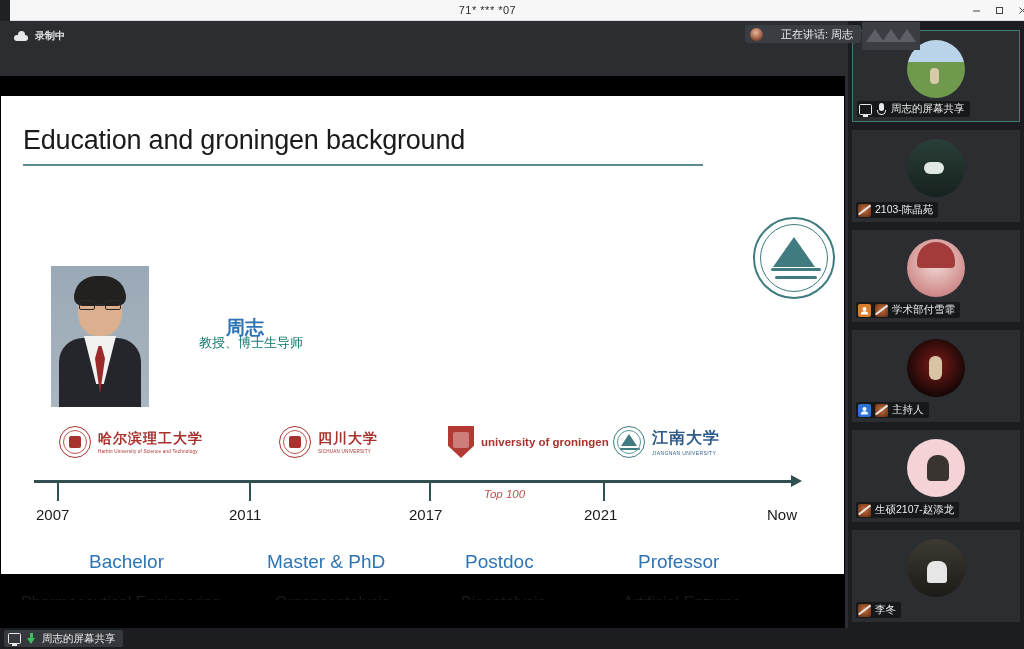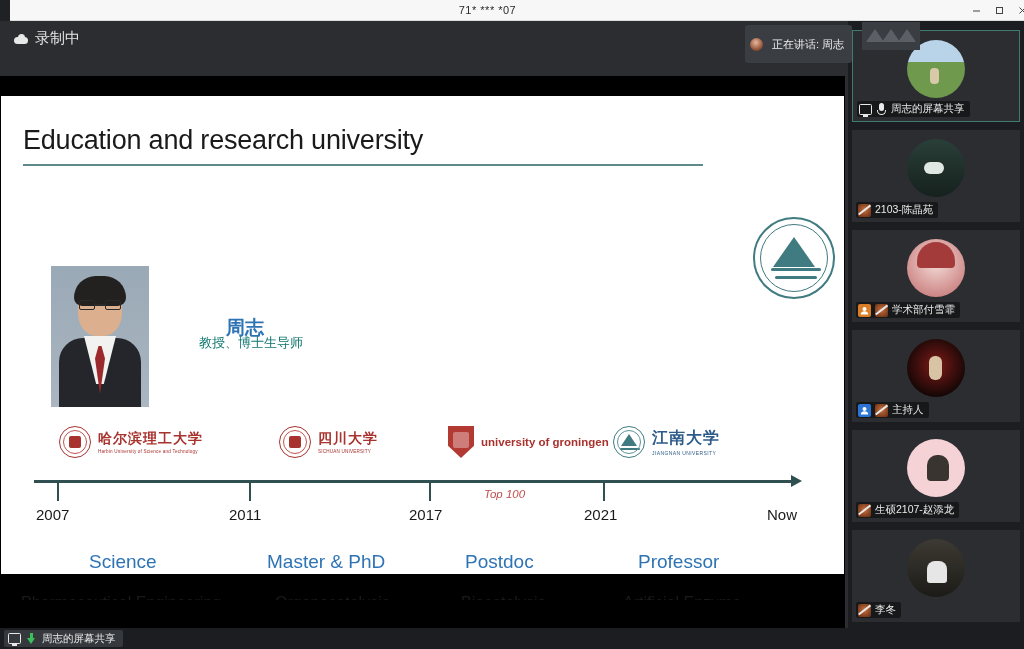--- a/index.html
+++ b/index.html
@@ -31,35 +31,35 @@
   .meeting {
     position: absolute; left: 0; top: 21px; width: 1024px; height: 607px;
     background: #2b2d30;
   }
 
   
   .recording {
     position: absolute; left: 14px; top: 29px;
     display: flex; align-items: center; gap: 7px;
   }
-  .recording .label { font-size: 15px; color: #e3e3e3; }
+  .recording .label { font-size: 10px; color: #e3e3e3; font-weight: bold; }
   .cloud-ic { width: 14px; height: 10px; position: relative; }
   .cloud-ic::before {
     content: ""; position: absolute; left: 0; bottom: 0;
     width: 14px; height: 6.5px; background: #e8e8e8; border-radius: 4px;
   }
   .cloud-ic::after {
     content: ""; position: absolute; left: 3.5px; top: 0;
     width: 7px; height: 7px; background: #e8e8e8; border-radius: 50%;
   }
 
   
   .speaking {
     position: absolute; left: 745px; top: 25px;
-    height: 38px; display: flex; align-items: center; gap: 9px;
+    height: 18px; display: flex; align-items: center; gap: 18px;
     background: #3a3d42; border-radius: 3px; padding: 0 8px 0 5px;
     z-index: 6;
   }
   .speaking .mini-av {
     width: 13px; height: 13px; border-radius: 50%;
     background: radial-gradient(circle at 45% 35%, #e8b79a, #8a4a32 70%);
   }
   .speaking .txt { font-size: 11px; color: #ededed; white-space: nowrap; }
 
   
@@ -397,21 +397,21 @@
     </div>
 
   <div class="speaking">
     <span class="mini-av"></span>
     <span class="txt">正在讲话: 周志</span>
   </div>
 
   <div class="share-area">
     <div class="slide">
 
-      <div class="slide-title">Education and research university</div>
+      <div class="slide-title">Education and groningen background</div>
       <div class="title-rule"></div>
 
       <div class="big-seal">
         <span class="tri"></span>
           <span class="wv1"></span>
           <span class="wv2"></span>
       </div>
 
       <div class="portrait">
         <span class="p-body"></span>
@@ -471,21 +471,21 @@
       <span class="tick" style="left:602px"></span>
 
       <span class="tl-year" style="left:35px">2007</span>
       <span class="tl-year" style="left:228px">2011</span>
       <span class="tl-year" style="left:408px">2017</span>
       <span class="tl-year" style="left:583px">2021</span>
       <span class="tl-year" style="left:766px">Now</span>
 
       <span class="top100">Top 100</span>
 
-      <span class="stage-title" style="left:88px">Science</span>
+      <span class="stage-title" style="left:88px">Bachelor</span>
       <span class="stage-title" style="left:266px">Master &amp; PhD</span>
       <span class="stage-title" style="left:464px">Postdoc</span>
       <span class="stage-title" style="left:637px">Professor</span>
 
       <span class="stage-sub" style="left:20px">Pharmaceutical Engineering</span>
       <span class="stage-sub" style="left:274px">Organocatalysis</span>
       <span class="stage-sub" style="left:460px">Biocatalysis</span>
       <span class="stage-sub" style="left:622px">Artificial Enzyme</span>
 
       <span class="slide-pagenum">2</span>

